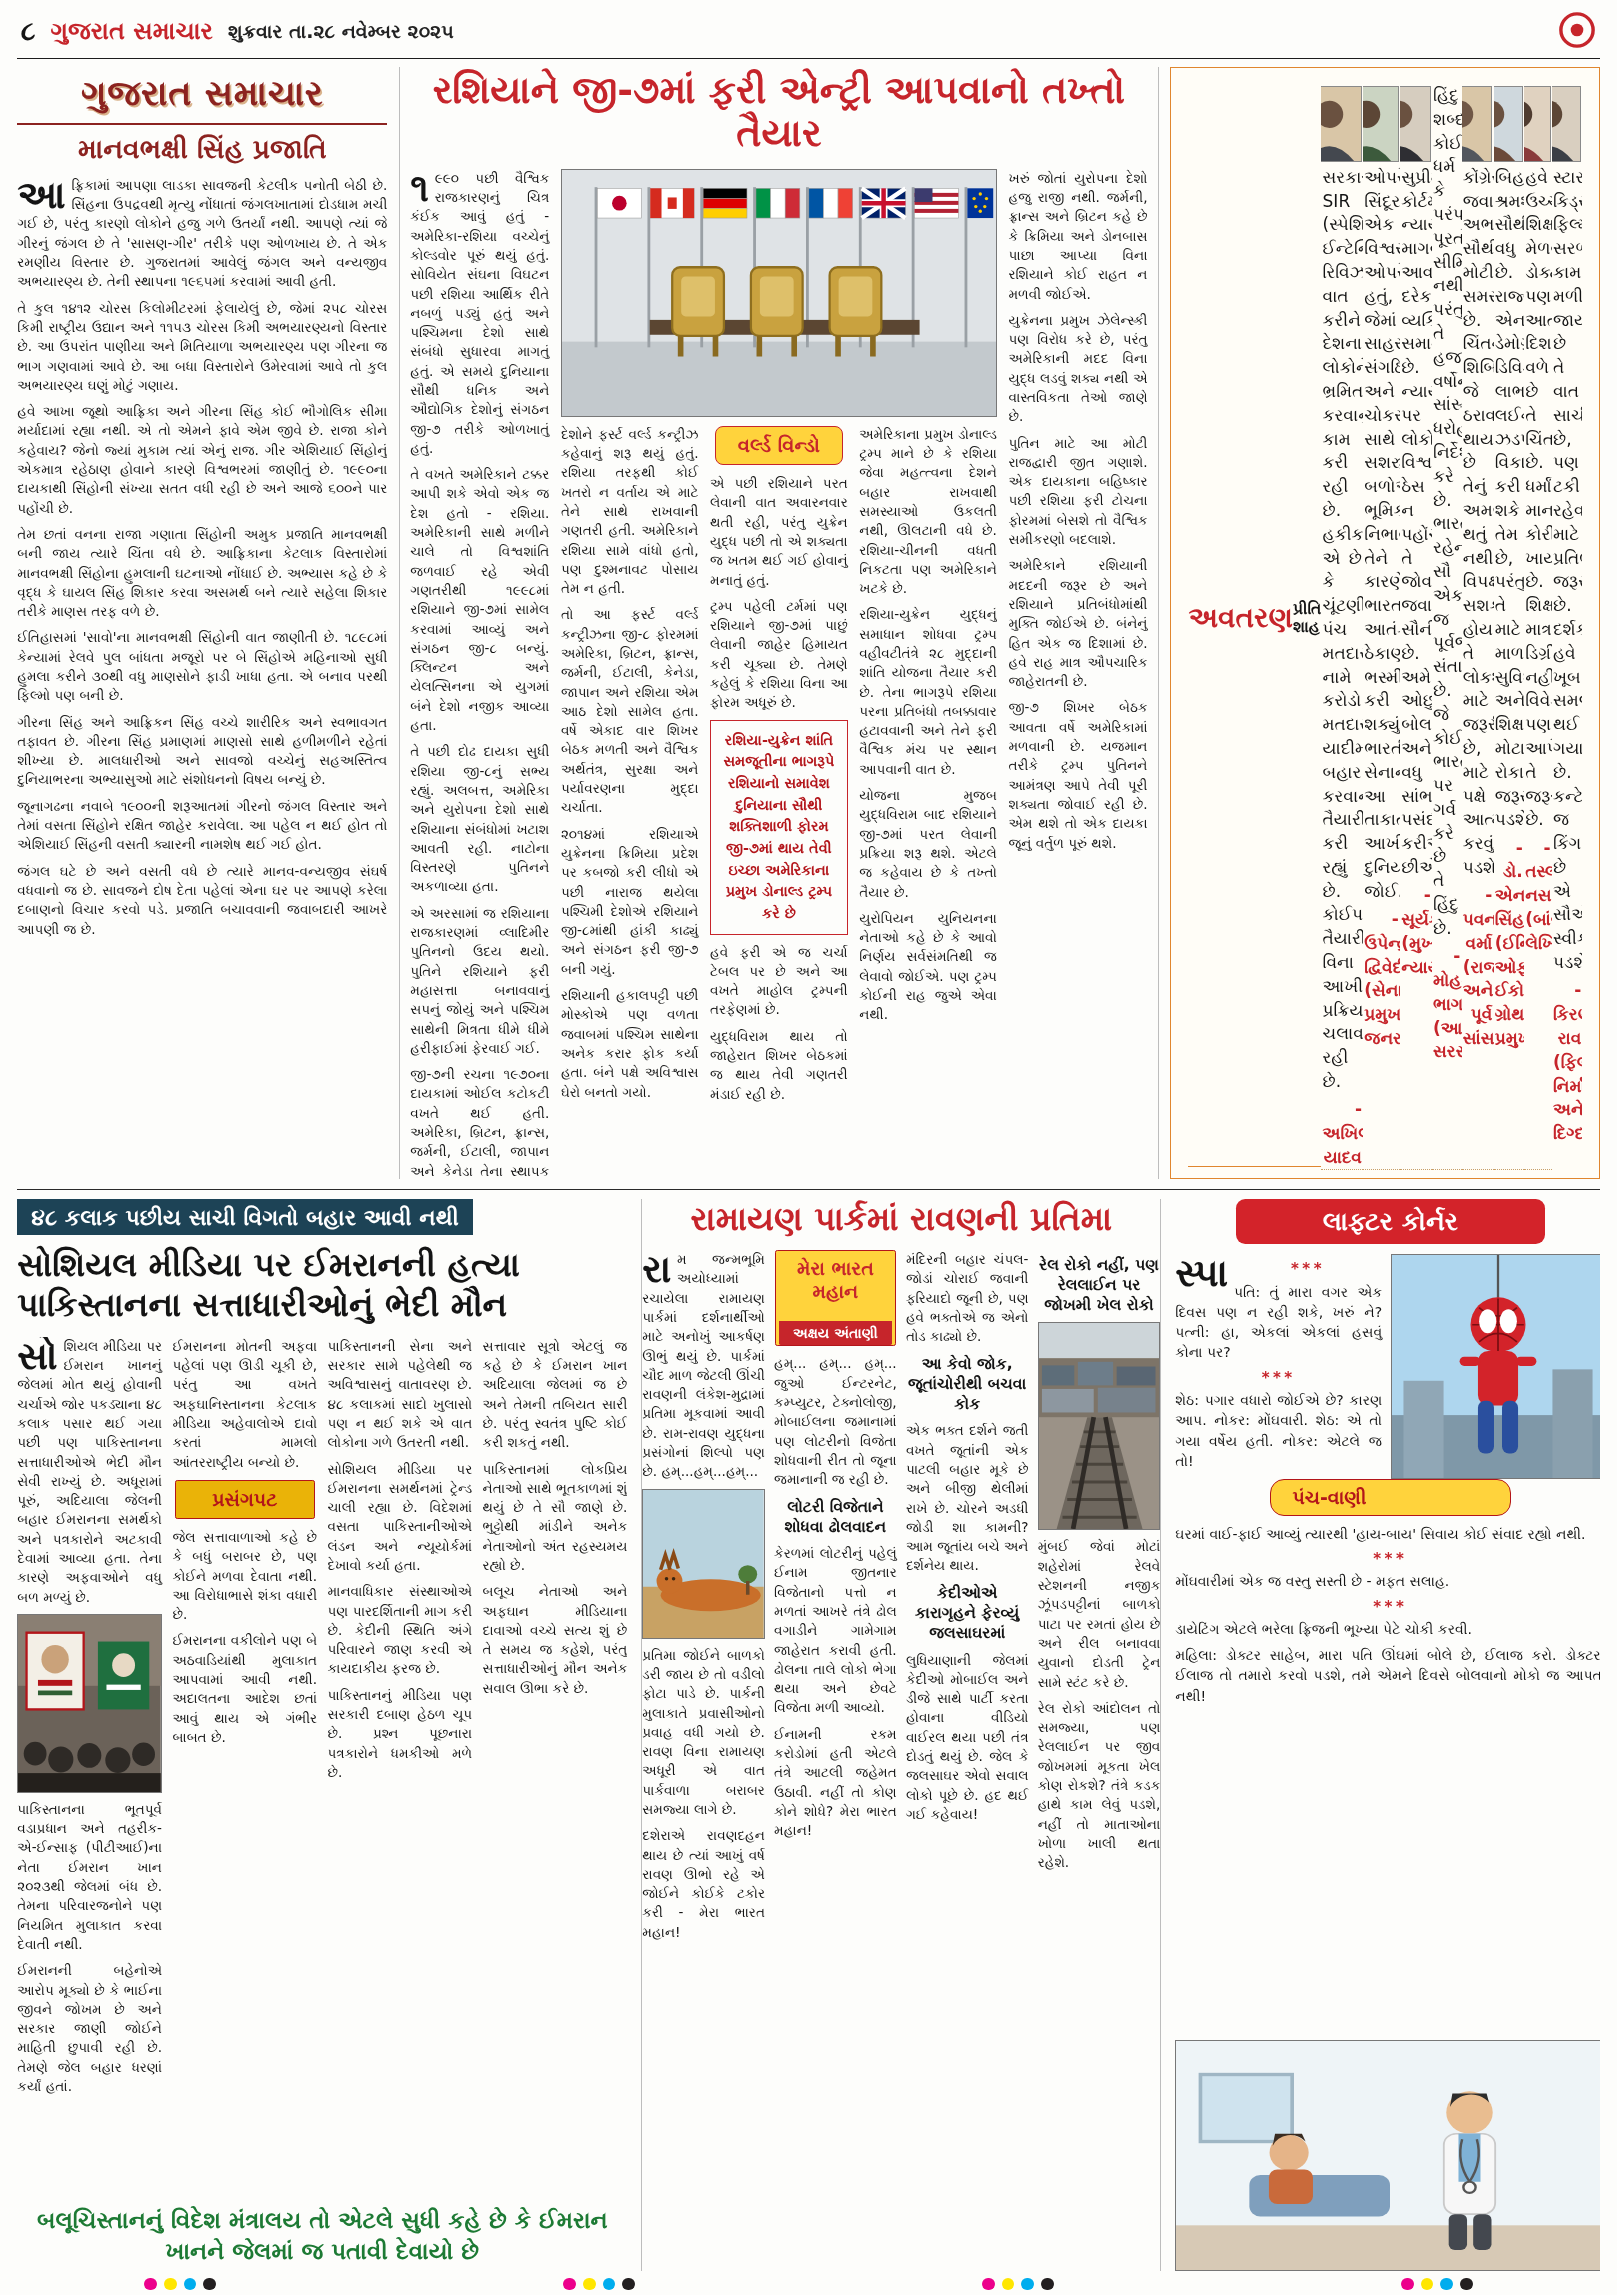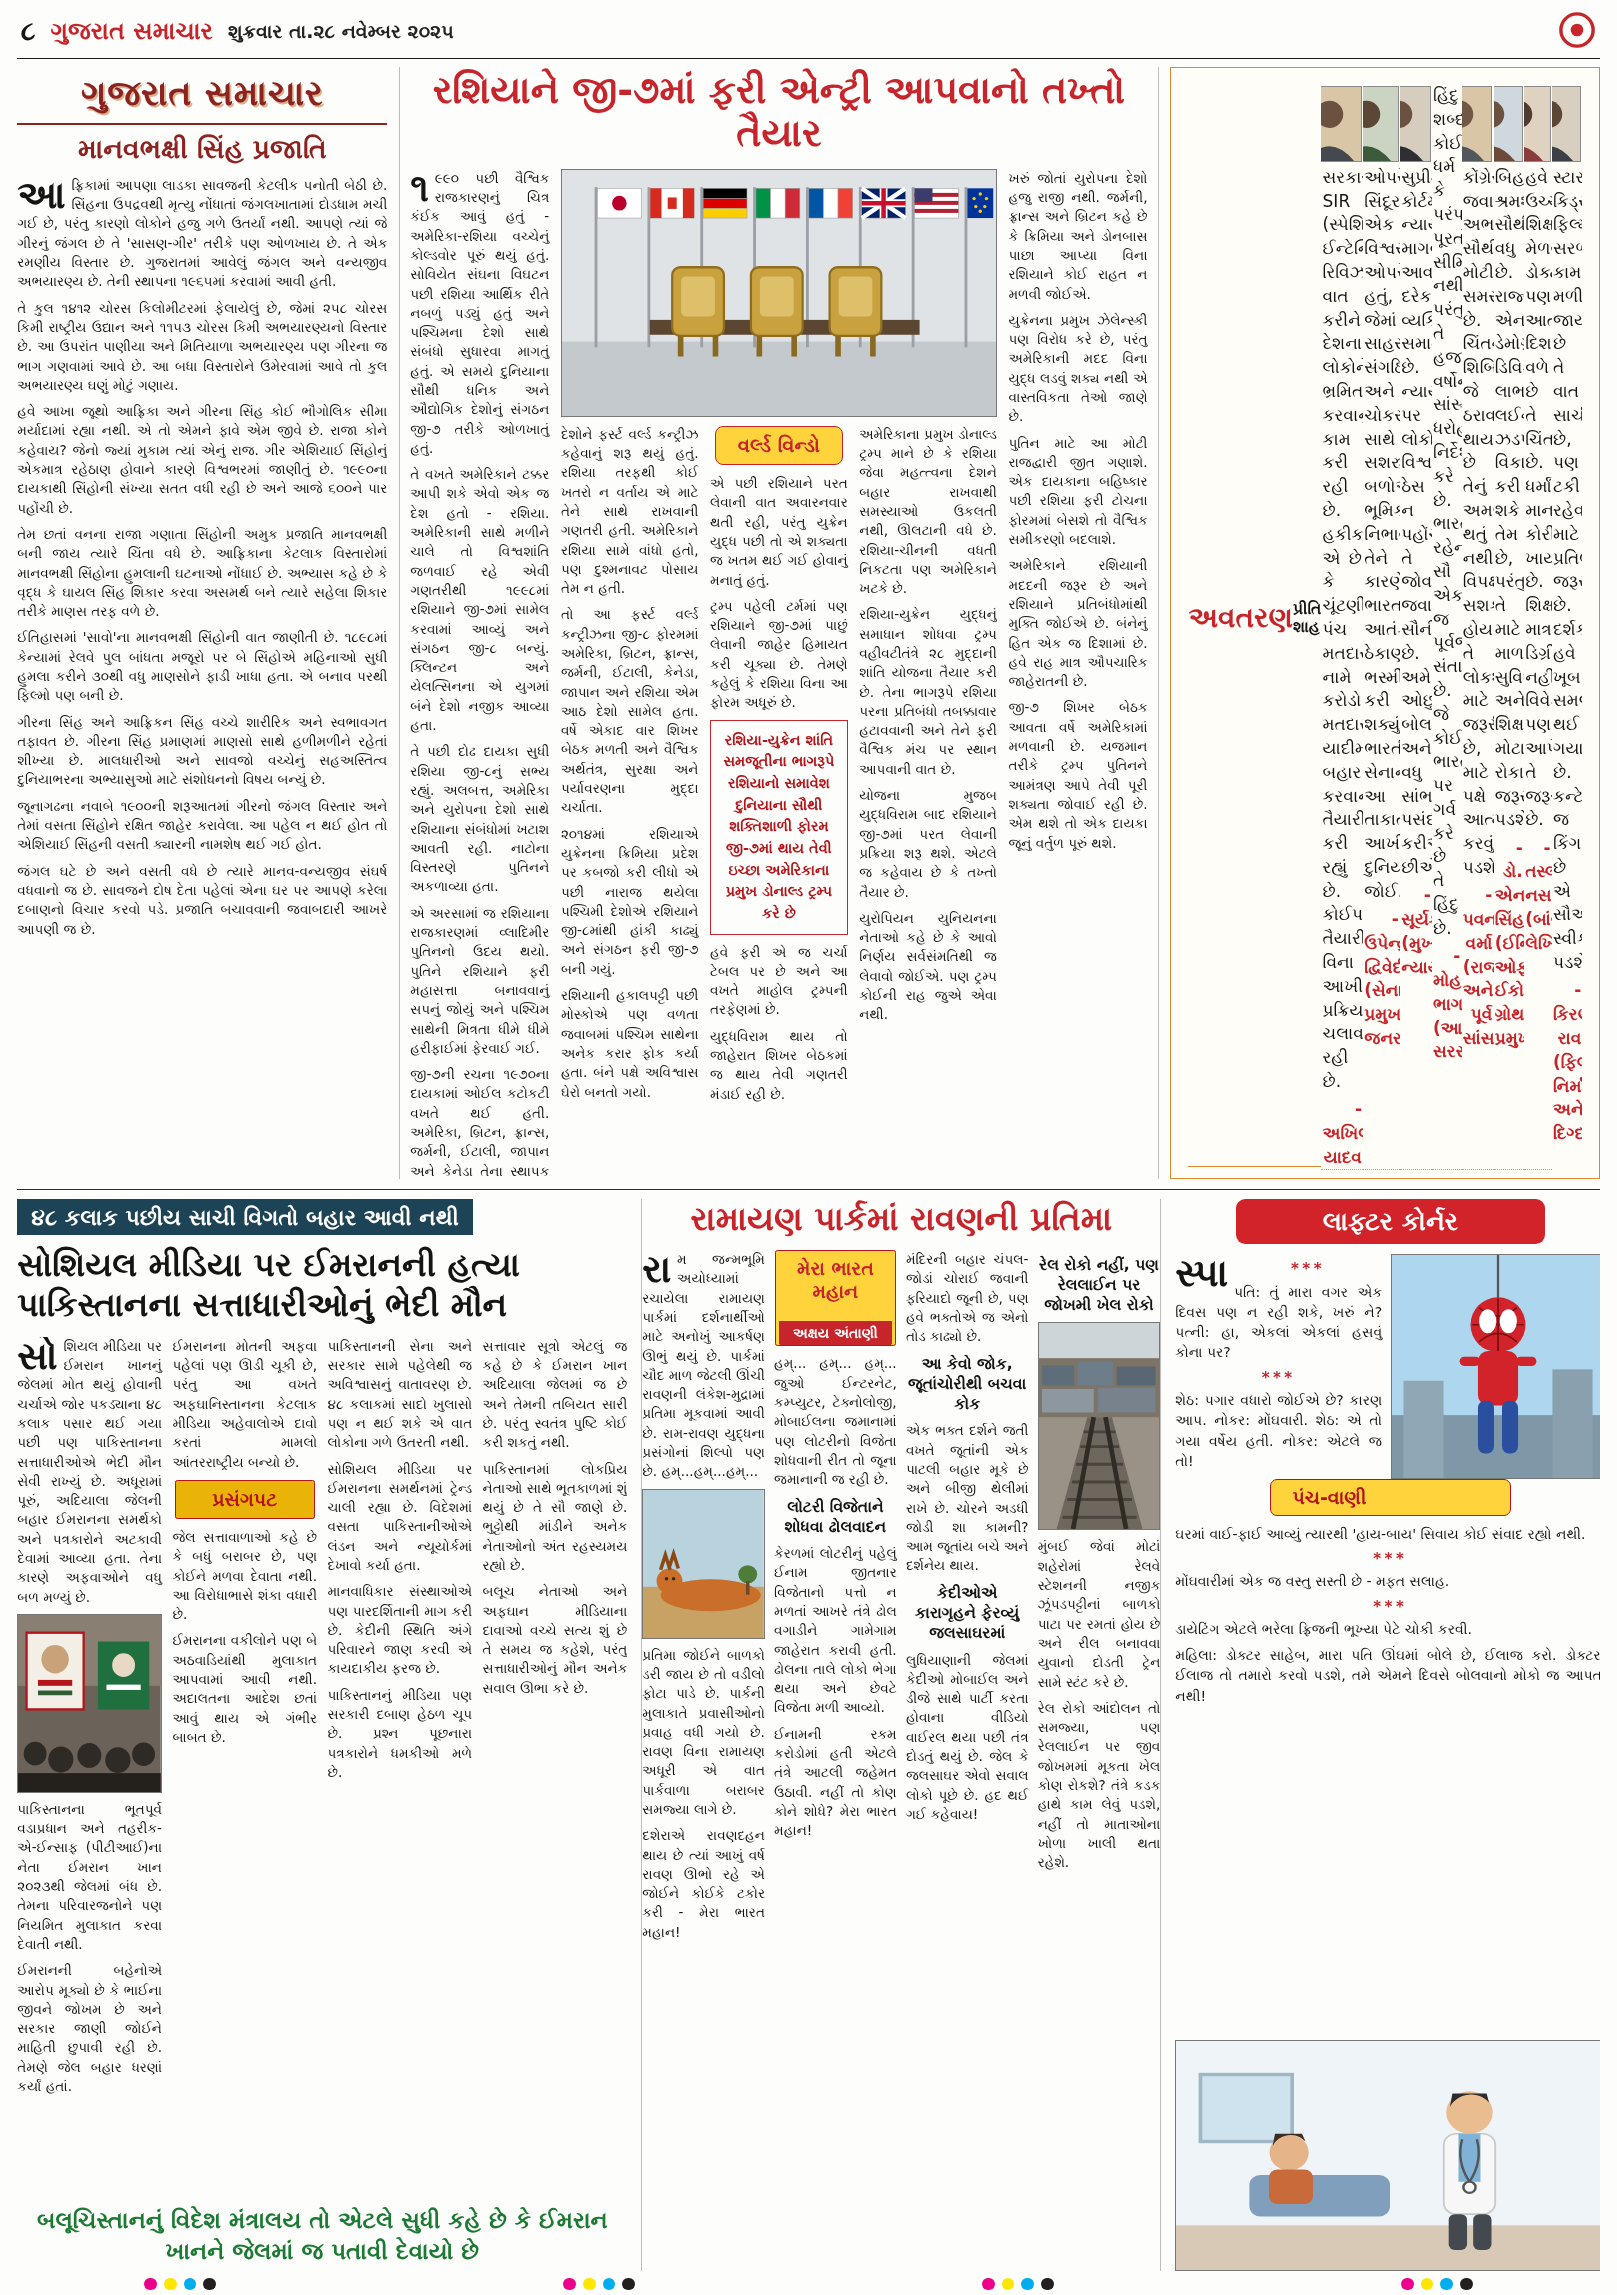--- a/index.html
+++ b/index.html
@@ -54,21 +54,21 @@
 .badge-mbm .byline{background:#c6252b;color:#fff;font-size:14px;font-weight:700;padding:3.5px 1.2px;margin-top:19px;border-radius:0 0 1.7px 1.7px}
 .subhead{font-weight:700;font-size:15.6px;text-align:center;line-height:1.3;margin:4.6px 0 7px}
 .ravana{width:100%;height:150px;margin:4.6px 0 7px}
 .railway{width:100%;height:208px;margin:2.3px 0 7px}
 .laugh{display:flex;flex-direction:column;overflow:hidden}
 .laugh-title{background:#d3232a;color:#fff;font-weight:700;font-size:25.4px;text-align:center;border-radius:9.2px;padding:7px 5.8px;width:72%;margin:0 auto 10.4px}
 .laugh-body{flex:1;overflow:hidden}
 .spidey{float:right;width:214px;height:225px;margin:0 0 7px 9.2px}
 .joke{font-size:14px;line-height:1.45;text-align:justify;margin-bottom:5.8px}
 .sep{text-align:center;color:#c6252b;font-weight:700;font-size:15px;letter-spacing:3.5px;margin:3.5px 0}
-.badge-panch{background:#ffd33c;border:1.2px solid #b3151a;color:#b3151a;font-weight:700;font-size:19px;text-align:center;padding:5.8px;margin:8px auto;width:56%;border-radius:7px}
+.badge-panch{background:#ffd33c;border:1.2px solid #b3151a;color:#b3151a;font-weight:700;font-size:19px;text-align:center;padding:5.8px;margin:8px auto;width:56%;border-radius:14px}
 .doctor{width:100%;height:231px;margin-top:7px}
 .footer-dots{display:flex;justify-content:space-between;align-items:center;padding:7px 127px 0}
 .dotgroup{display:flex;gap:7px}
 .dot{width:12.7px;height:12.7px;border-radius:50%}
 .dot.c{background:#00adee}.dot.m{background:#ec008c}.dot.y{background:#ffe600}.dot.k{background:#231f20}
 </style>
 </head>
 <body>
 
 <div class="page">

